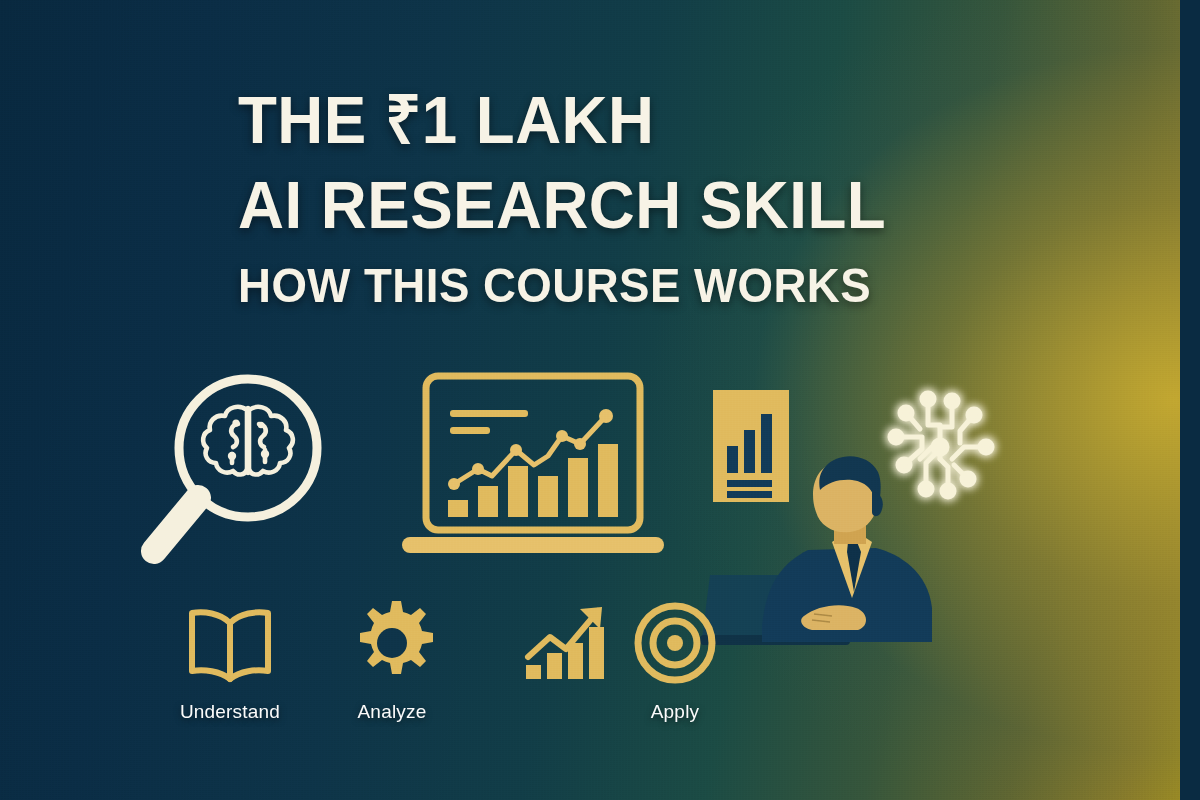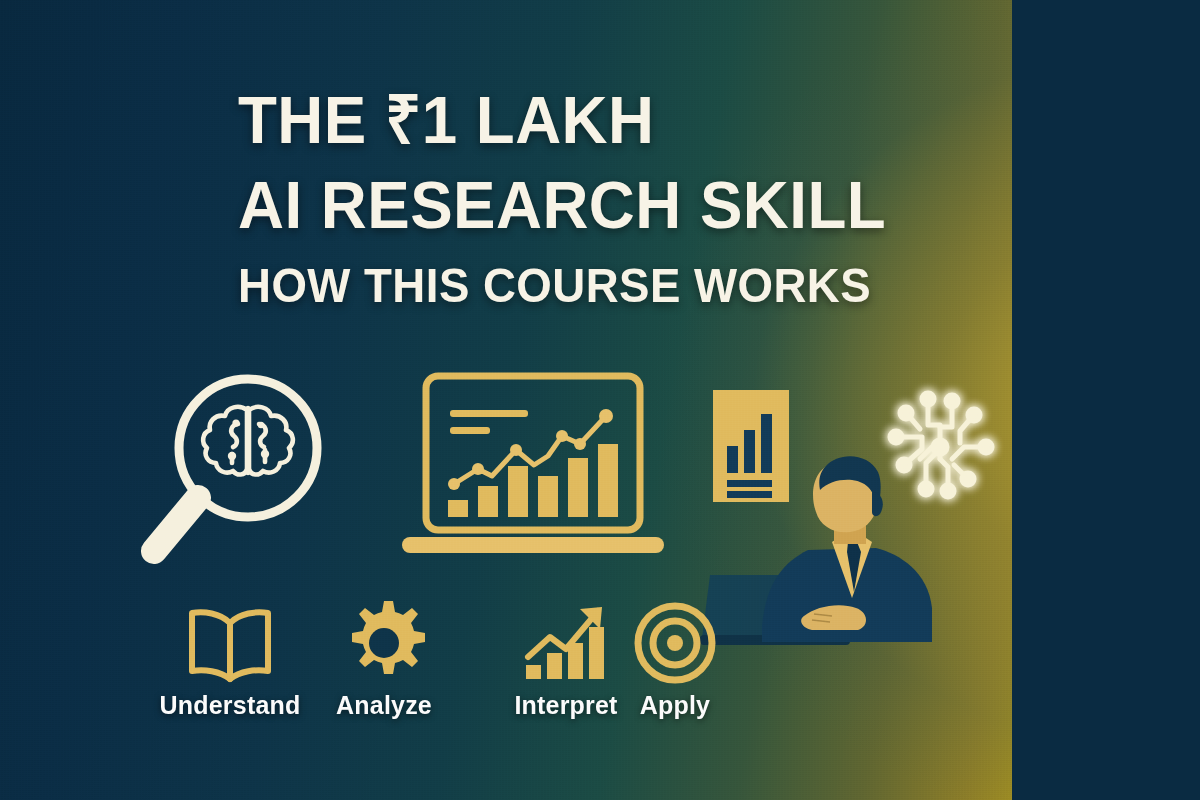--- a/index.html
+++ b/index.html
@@ -4,21 +4,21 @@
 <style>
   * { margin:0; padding:0; box-sizing:border-box; }
   html, body { width:1200px; height:800px; overflow:hidden; }
   body {
     font-family: "Liberation Sans", sans-serif;
     background:#0a2b42;
   }
 
   #poster {
     position:relative;
-    width:1012px; height:800px;
+    width:1180px; height:800px;
     overflow:hidden;
     background:
       radial-gradient(ellipse 620px 520px at 1175px 400px, rgba(196,168,48,0.95) 0%, rgba(150,135,50,0.55) 38%, rgba(60,90,80,0.12) 68%, rgba(0,0,0,0) 85%),
       linear-gradient(100deg,
         #08283e 0%,
         #0a2c44 16%,
         #0d3347 34%,
         #113c46 50%,
         #1b4a43 64%,
         #35543a 76%,
@@ -65,28 +65,29 @@
   .steps {
     position:absolute; left:0; top:595px; width:1200px; height:175px;
   }
   .step {
     position:absolute;
     width:170px;
     text-align:center;
   }
   .step .ic { height:96px; display:flex; align-items:center; justify-content:center; }
   .step .lbl {
+    margin-top:10px;
     color:#fbfbfb;
-    font-size:25px;
-    font-weight:700;
+    font-size:19px;
+    font-weight:400;
     letter-spacing:.2px;
     text-shadow:0 2px 6px rgba(0,0,0,.5);
   }
   .s0 { left:145px; }
-  .s1 { left:299px; }
+  .s1 { left:307px; }
   .s2 { left:481px; }
   .s3 { left:590px; }
   .s4 { left:905px; }
 
   svg { display:block; overflow:visible; }
 </style>
 </head>
 <body>
 
 <div id="poster">
@@ -302,21 +303,20 @@
           <g fill="#e0b95c">
             <rect x="4" y="64" width="15" height="14"></rect>
             <rect x="25" y="52" width="15" height="26"></rect>
             <rect x="46" y="42" width="15" height="36"></rect>
             <rect x="67" y="26" width="15" height="52"></rect>
           </g>
           <polyline points="6,56 28,36 44,48 76,10" fill="none" stroke="#e0b95c" stroke-width="6" stroke-linecap="round" stroke-linejoin="round"></polyline>
           <path d="M58 8 L80 6 L78 28 Z" fill="#e0b95c"></path>
         </svg>
       </div>
-      <div class="lbl">Interpret</div>
     </div>
 
     <div class="step s3">
       <div class="ic">
         <svg viewBox="0 0 84 84" width="84" height="84">
           <g fill="none" stroke="#e0b95c">
             <circle cx="42" cy="42" r="37" stroke-width="7"></circle>
             <circle cx="42" cy="42" r="22" stroke-width="7"></circle>
           </g>
           <circle cx="42" cy="42" r="8" fill="#e0b95c"></circle>

